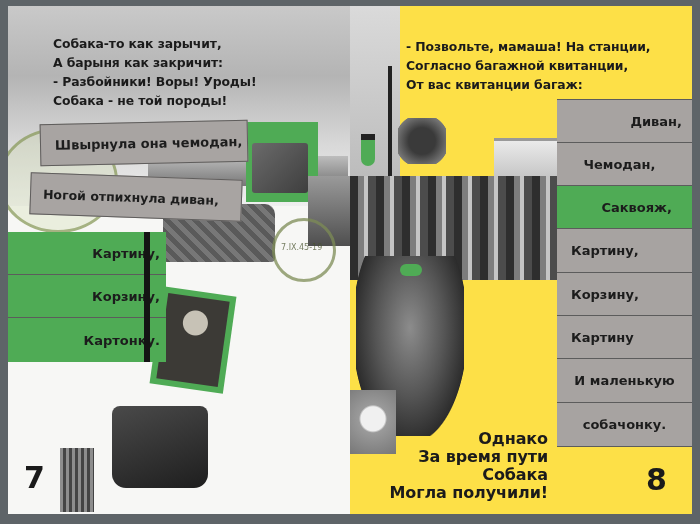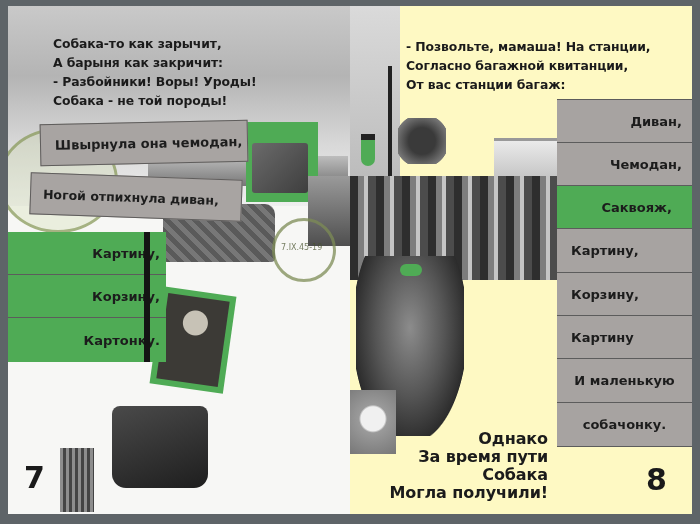--- a/index.html
+++ b/index.html
@@ -1,19 +1,19 @@
 <!DOCTYPE html>
 <html><head>
 <meta charset="utf-8">
 <style>
   html,body{margin:0;padding:0;}
   body{width:700px;height:524px;background:#5e6468;position:relative;overflow:hidden;font-family:"DejaVu Sans","Liberation Sans",sans-serif;}
   .page{position:absolute;top:6px;height:508px;background:#f7f7f5;overflow:hidden;}
   .page-left{left:8px;width:342px;}
-  .page-right{left:350px;width:342px;background:#fef9c3;}
+  .page-right{left:350px;width:342px;background:#fde047;}
   .sky{position:absolute;left:0;top:0;width:342px;height:200px;background:linear-gradient(180deg,#c9c9c9 0%,#b4b4b4 35%,#d9d9d9 70%,#efefef 100%);}
   .sky-r{position:absolute;left:0;top:0;width:50px;height:240px;background:linear-gradient(180deg,#dadada,#b0b0b0);}
   .poem{position:absolute;font-weight:bold;color:#1b1b1b;font-size:12.4px;line-height:19px;letter-spacing:-0.1px;}
   .poem div{white-space:nowrap;}
   .label-box{position:absolute;background:#a8a4a2;border:1px solid #5f5d5c;box-sizing:border-box;font-weight:bold;color:#1d1d1d;font-size:13px;display:flex;align-items:center;white-space:nowrap;}
   .tilt1{transform:rotate(-1.2deg);}
   .tilt2{transform:rotate(2deg);}
   .strip{position:absolute;box-sizing:border-box;border-bottom:1px solid #5c5c5c;font-weight:bold;color:#1c1c1c;font-size:13px;display:flex;align-items:center;white-space:nowrap;}
   .gray{background:#a7a3a1;}
   .green{background:#4fab55;}
@@ -94,28 +94,28 @@
   <div class="photo" style="left:0;top:170px;width:210px;height:104px;background:repeating-linear-gradient(90deg,#2e2e2e 0 8px,#7d7d7d 8px 14px,#c5c5c5 14px 18px,#4c4c4c 18px 26px);"></div>
 
   <div style="position:absolute;left:6px;top:250px;width:108px;height:180px;background:radial-gradient(ellipse at 50% 40%,#8c8c8c 0%,#555 45%,#2c2c2c 75%,transparent 76%);"></div>
   <div style="position:absolute;left:50px;top:258px;width:22px;height:12px;background:#4fab55;border-radius:6px;"></div>
 
   <div class="photo" style="left:0;top:384px;width:46px;height:64px;background:radial-gradient(circle at 50% 45%,#f0f0f0 0 12px,#9a9a9a 14px,#777 100%);"></div>
 
   <div class="poem" style="left:56px;top:31px;font-size:12.4px;">
     <div>- Позвольте, мамаша! На станции,</div>
     <div>Согласно багажной квитанции,</div>
-    <div>От вас станции багаж:</div>
+    <div>От вас квитанции багаж:</div>
   </div>
 
   <div style="position:absolute;left:207px;top:93px;width:135px;height:350px;">
     <div class="strip gray" style="left:0;top:0;width:135px;height:44px;justify-content:flex-end;padding-right:10px;border-top:1px solid #5c5c5c;">
         <span>Диван,</span>
       </div>
-    <div class="strip gray" style="left:0;top:44px;width:135px;height:43px;justify-content:flex-end;padding-right:10px;">
+    <div class="strip gray" style="left:0;top:44px;width:135px;height:43px;justify-content:center;padding-right:10px;">
         <span>Чемодан,</span>
       </div>
     <div class="strip green" style="left:0;top:87px;width:135px;height:43px;justify-content:flex-end;padding-right:20px;">
         <span>Саквояж,</span>
       </div>
     <div class="strip gray" style="left:0;top:130px;width:135px;height:44px;justify-content:flex-start;padding-left:14px;">
         <span>Картину,</span>
       </div>
     <div class="strip gray" style="left:0;top:174px;width:135px;height:43px;justify-content:flex-start;padding-left:14px;">
         <span>Корзину,</span>

